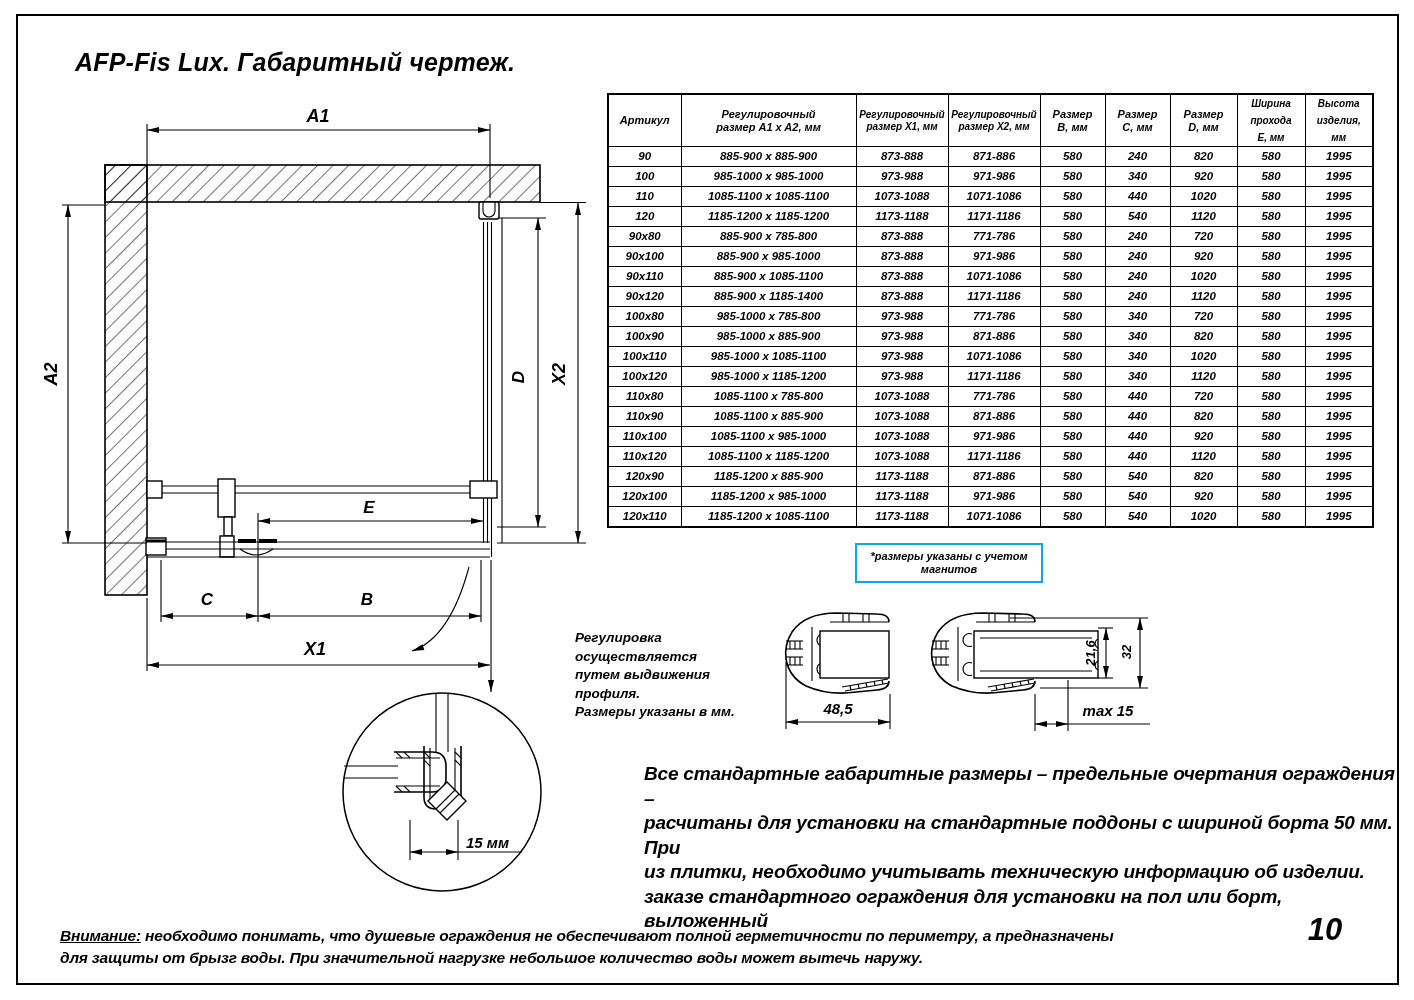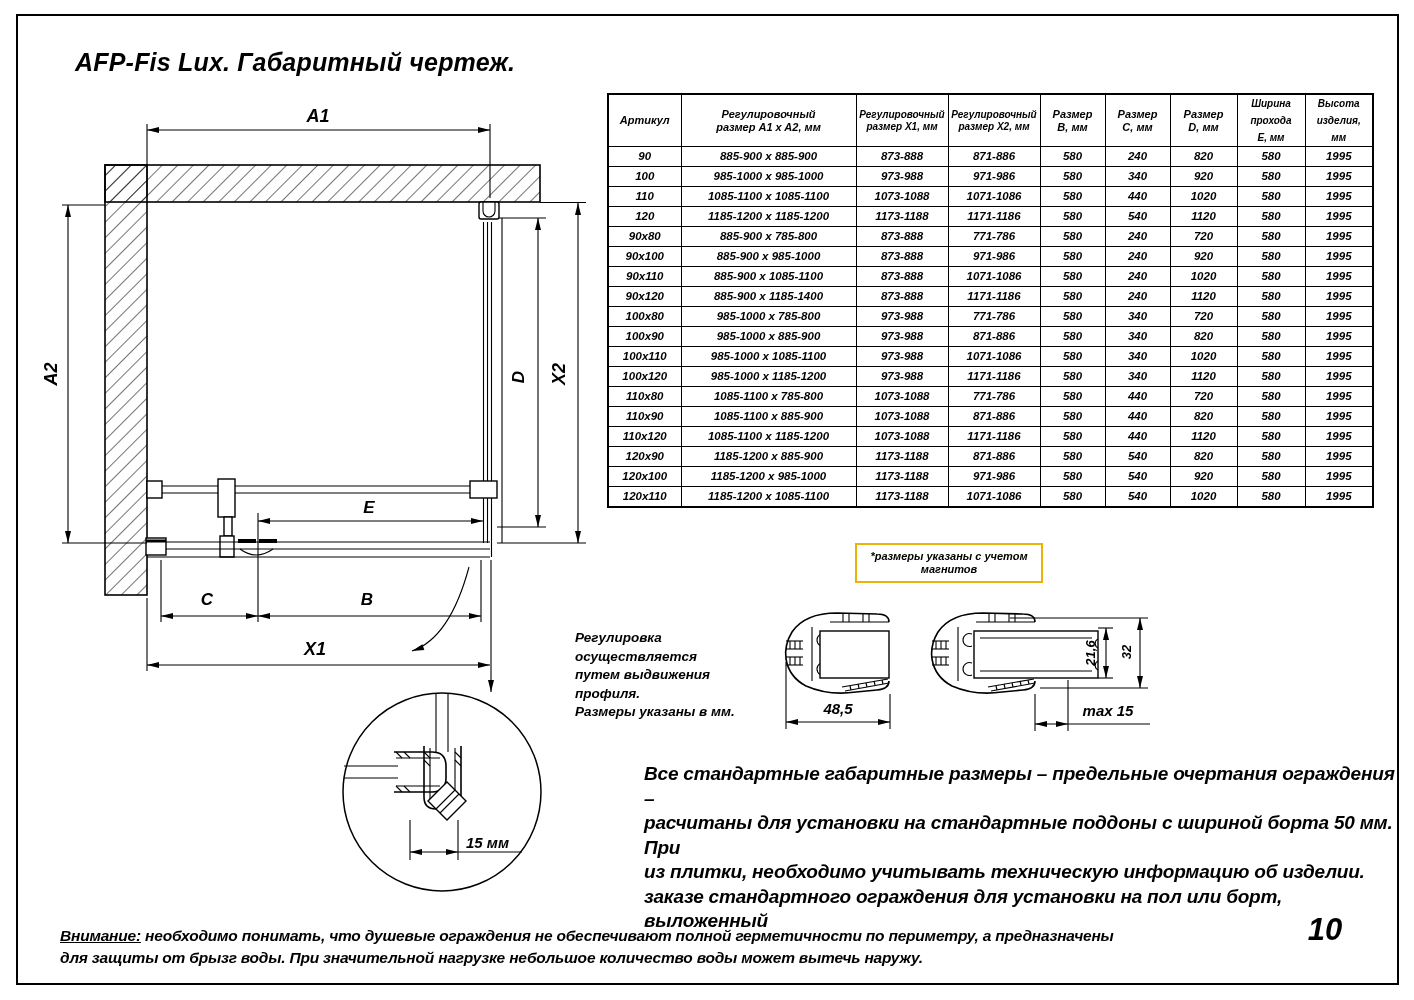--- a/index.html
+++ b/index.html
@@ -16,21 +16,21 @@
   .art .wh{fill:#fff;stroke:#000;stroke-width:1.4;}
 
   .size-table{position:absolute;left:607px;top:93px;width:765px;border-collapse:collapse;table-layout:fixed;}
   .size-table th,.size-table td{border:1.5px solid #000;padding:0;text-align:center;vertical-align:middle;
         font-style:italic;font-weight:bold;white-space:pre-line;}
   .size-table{border:2.5px solid #000;}
   .size-table th{font-size:11px;line-height:13px;height:42px;}
   .size-table th.sm{font-size:10px;line-height:12px;}
   .size-table th.xs{font-size:10px;line-height:17px;margin-top:8px;}
   .size-table td{font-size:11.5px;height:19px;line-height:19px;}
-  .footnote{position:absolute;left:855px;top:543px;width:184px;height:36px;border:2px solid #eab308;
+  .footnote{position:absolute;left:855px;top:543px;width:184px;height:36px;border:2px solid #0ea5e9;
         display:flex;align-items:center;justify-content:center;text-align:center;
         font-size:11px;line-height:13px;font-style:italic;font-weight:bold;white-space:pre-line;}
   .adj-note{position:absolute;left:575px;top:629px;width:180px;text-align:left;
         font-size:13.5px;line-height:18.5px;font-style:italic;font-weight:bold;}
   .paragraph{position:absolute;left:600px;top:762px;width:760px;font-size:19px;line-height:24.5px;
         font-style:italic;font-weight:bold;letter-spacing:-0.2px;margin-left:44px;}
   .warning{position:absolute;left:60px;top:925px;width:1080px;font-size:15.5px;line-height:22px;
         font-style:italic;font-weight:bold;letter-spacing:-0.2px;}
   .warning .u{text-decoration:underline;}
   .pageno{position:absolute;left:1285px;top:912px;width:80px;text-align:center;
@@ -399,20 +399,31 @@
           <td>1085-1100 x 885-900</td>
           <td>1073-1088</td>
           <td>871-886</td>
           <td>580</td>
           <td>440</td>
           <td>820</td>
           <td>580</td>
           <td>1995</td>
         </tr>
         <tr>
+          <td>110x100</td>
+          <td>1085-1100 x 985-1000</td>
+          <td>1073-1088</td>
+          <td>971-986</td>
+          <td>580</td>
+          <td>440</td>
+          <td>920</td>
+          <td>580</td>
+          <td>1995</td>
+        </tr>
+        <tr>
           <td>110x120</td>
           <td>1085-1100 x 1185-1200</td>
           <td>1073-1088</td>
           <td>1171-1186</td>
           <td>580</td>
           <td>440</td>
           <td>1120</td>
           <td>580</td>
           <td>1995</td>
         </tr>

